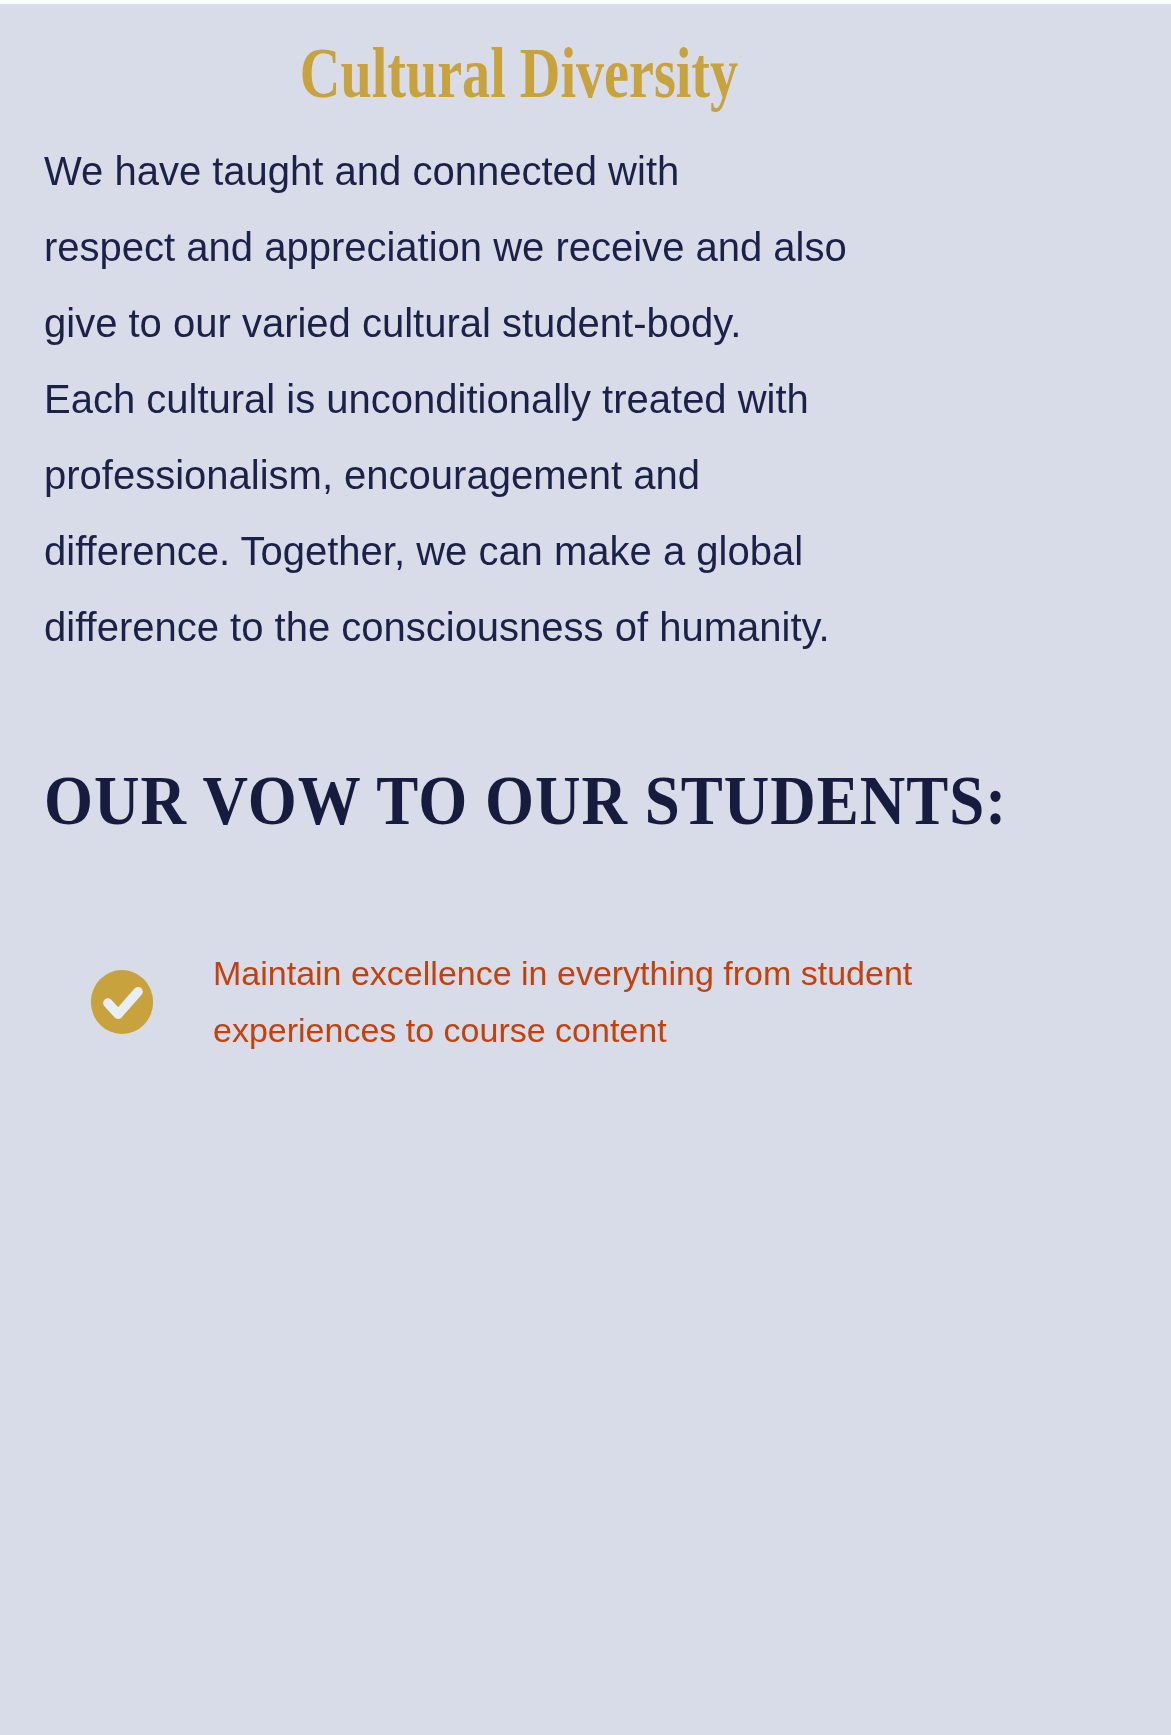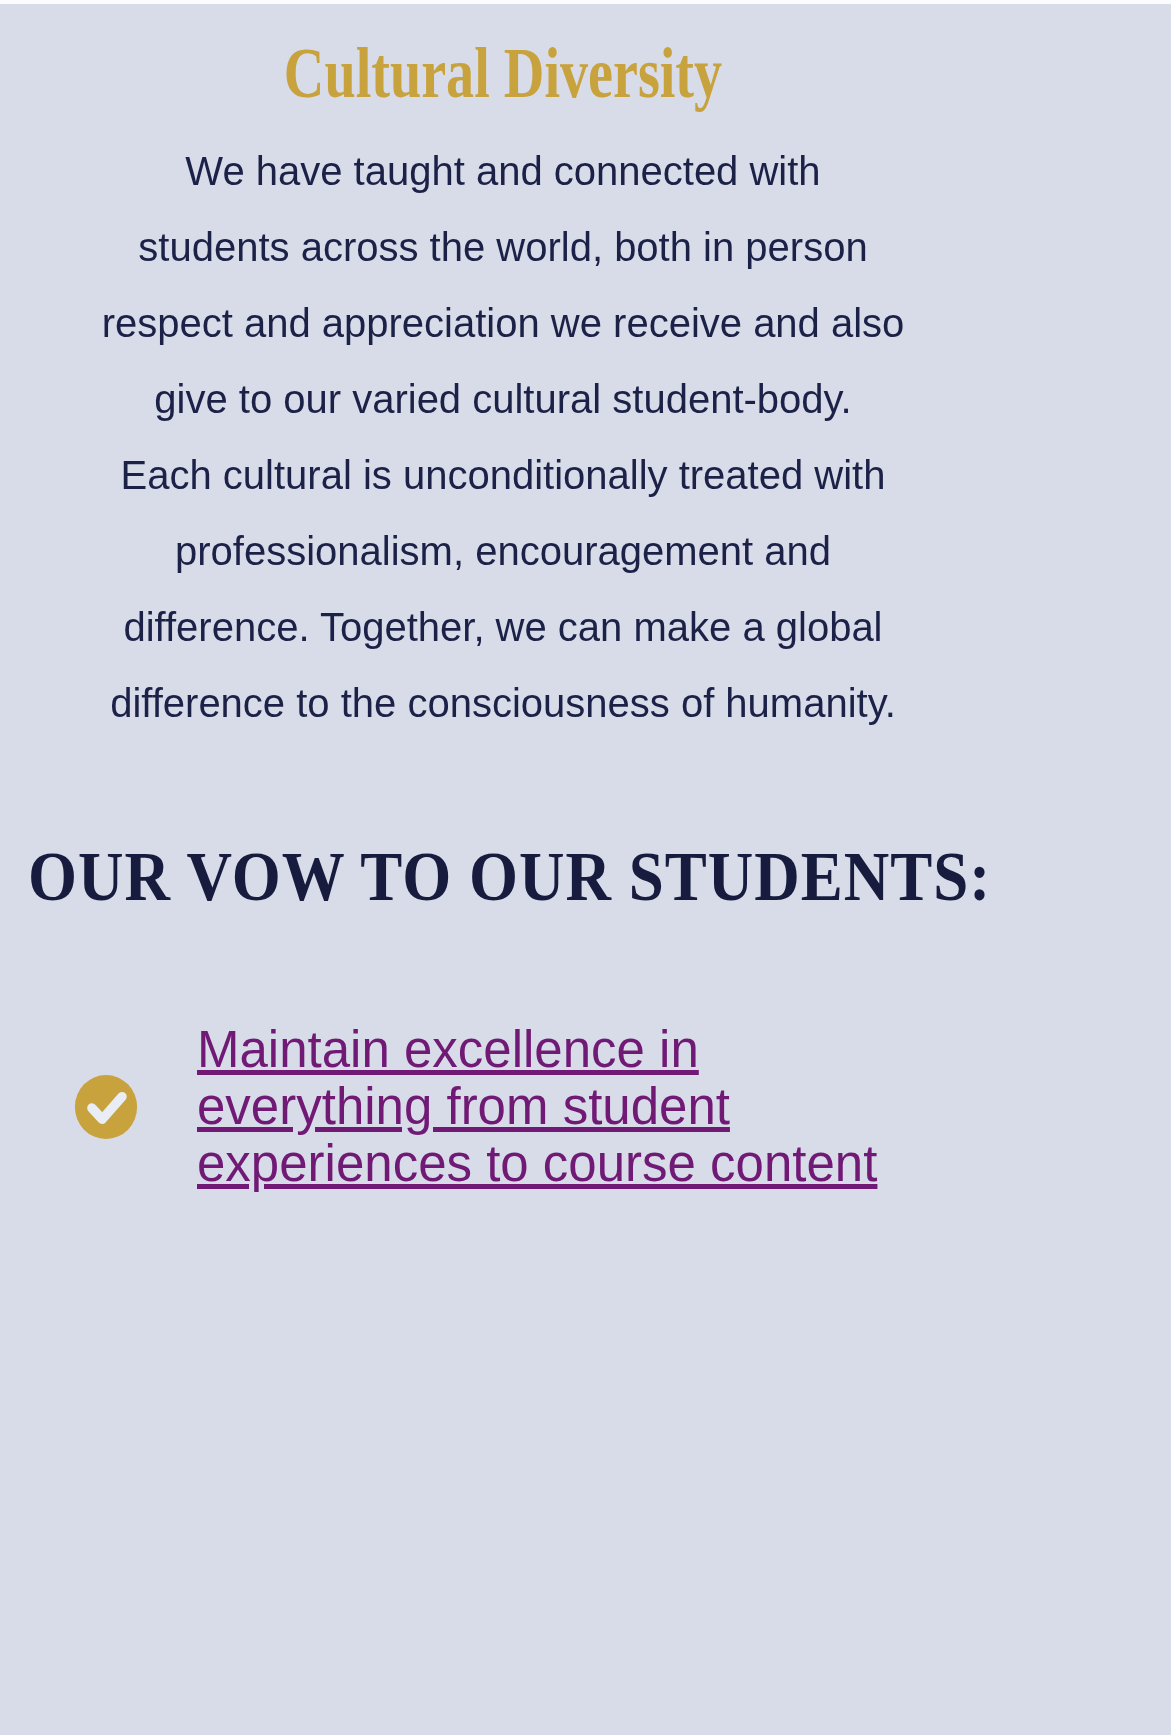--- a/index.html
+++ b/index.html
@@ -17,41 +17,40 @@
   }
 
   .top-strip {
     height: 4px;
     width: 100%;
     background: #fbfcfe;
   }
 
   .content {
     width: 950px;
-    margin-left: 28px;
+    margin-left: 44px;
   }
 
   
   .section-title {
     margin-top: 30px;
     text-align: center;
     font-family: "Liberation Serif", serif;
     font-weight: 700;
     font-size: 72px;
     line-height: 1.1;
     color: #c8a23c;
     transform: scaleX(0.78);
     transform-origin: center;
     white-space: nowrap;
   }
 
   
   .intro {
     margin-top: 20px;
-    text-align: center;
     font-size: 40px;
     color: #1c2147;
   }
   .intro .line {
     line-height: 76px;
     white-space: nowrap;
   }
 
   
   .vow-heading {
@@ -81,38 +80,36 @@
   }
   .check-badge {
     flex: 0 0 66px;
     width: 66px;
     height: 66px;
     margin-right: 58px;
     display: block;
   }
   .vow-text {
     width: 748px;
-    font-size: 51px;
+    font-size: 34px;
     line-height: 57px;
-    color: #701a75;
-    text-decoration: underline;
+    color: #c2410c;
   }
 </style>
 </head>
 <body>
 
 <div class="top-strip"></div>
 
 <div class="content">
 
   <h2 class="section-title">Cultural Diversity</h2>
 
   <div class="intro">
     <div class="line">We have taught and connected with</div>
-    <div class="line">students across the world, both in person</div>
     <div class="line">respect and appreciation we receive and also</div>
     <div class="line">give to our varied cultural student-body.</div>
     <div class="line">Each cultural is unconditionally treated with</div>
     <div class="line">professionalism, encouragement and</div>
     <div class="line">difference. Together, we can make a global</div>
     <div class="line">difference to the consciousness of humanity.</div>
   </div>
 
   <h1 class="vow-heading">OUR VOW TO OUR STUDENTS:</h1>
 

